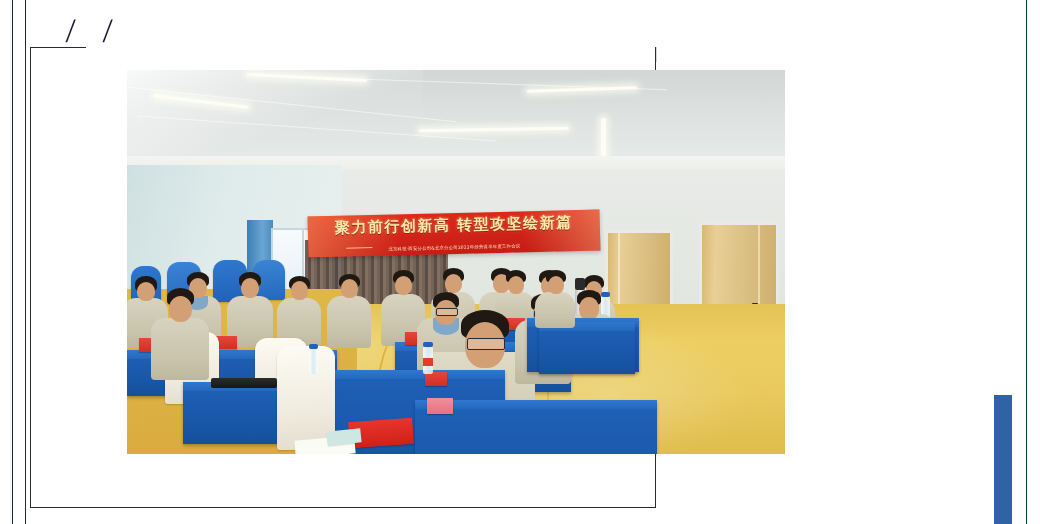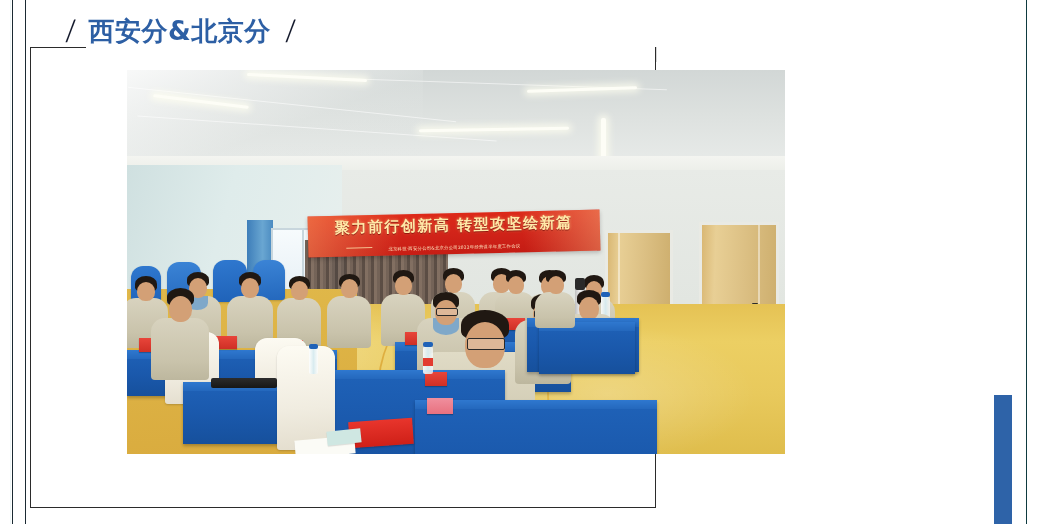--- a/index.html
+++ b/index.html
@@ -429,21 +429,20 @@
   <div class="edge-rule-inner2"></div>
 
   <div class="edge-rule-right"></div>
 
   <div class="deco-frame"></div>
   <div class="deco-frame-top-stub"></div>
   <div class="deco-frame-top-right"></div>
 
   <div class="title-row">
     <span class="title-slash lead">/</span>
-    <span class="title-text">西安分&amp;北京分</span>
     <span class="title-slash trail">/</span>
   </div>
 
   <div class="photo-frame">
     <div class="photo">
 
       <div class="ceiling"></div>
       <div class="ceiling-bevel"></div>
       <div class="ceiling-panel-line" style="left:0;  top:34px; width:330px; transform:rotate(6deg);"></div>
       <div class="ceiling-panel-line" style="left:10px;top:58px; width:360px; transform:rotate(4deg);"></div>

